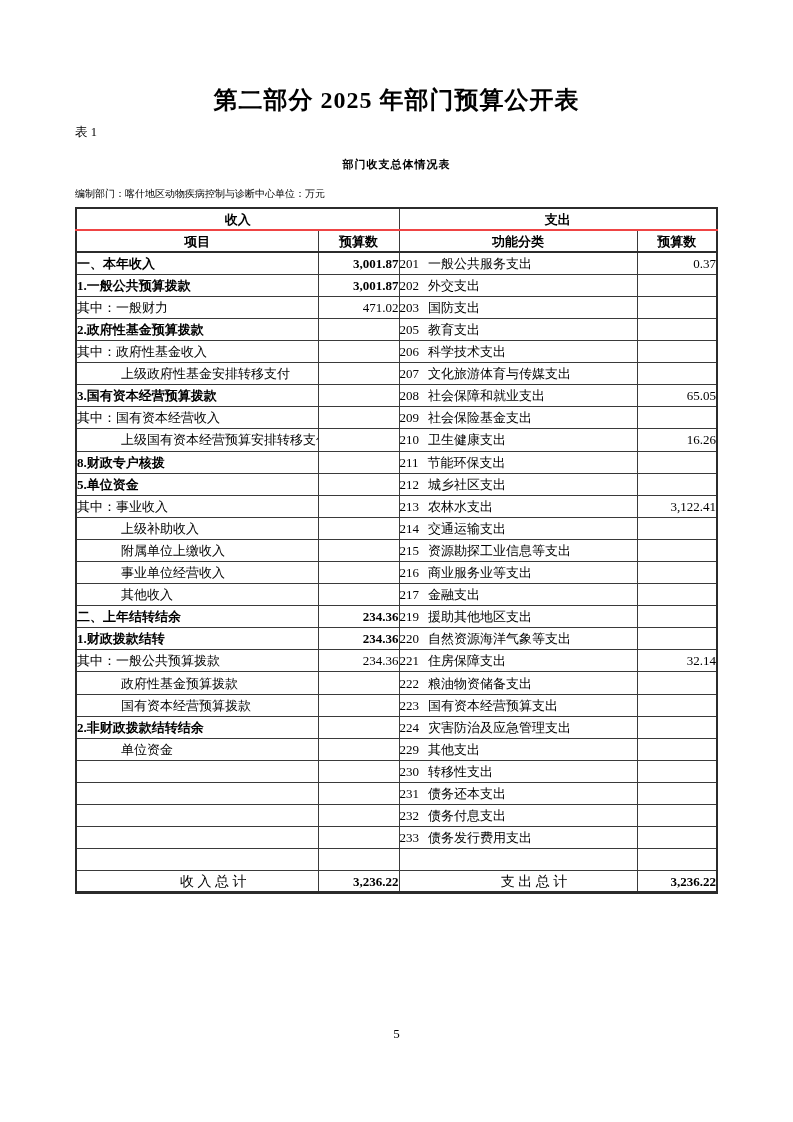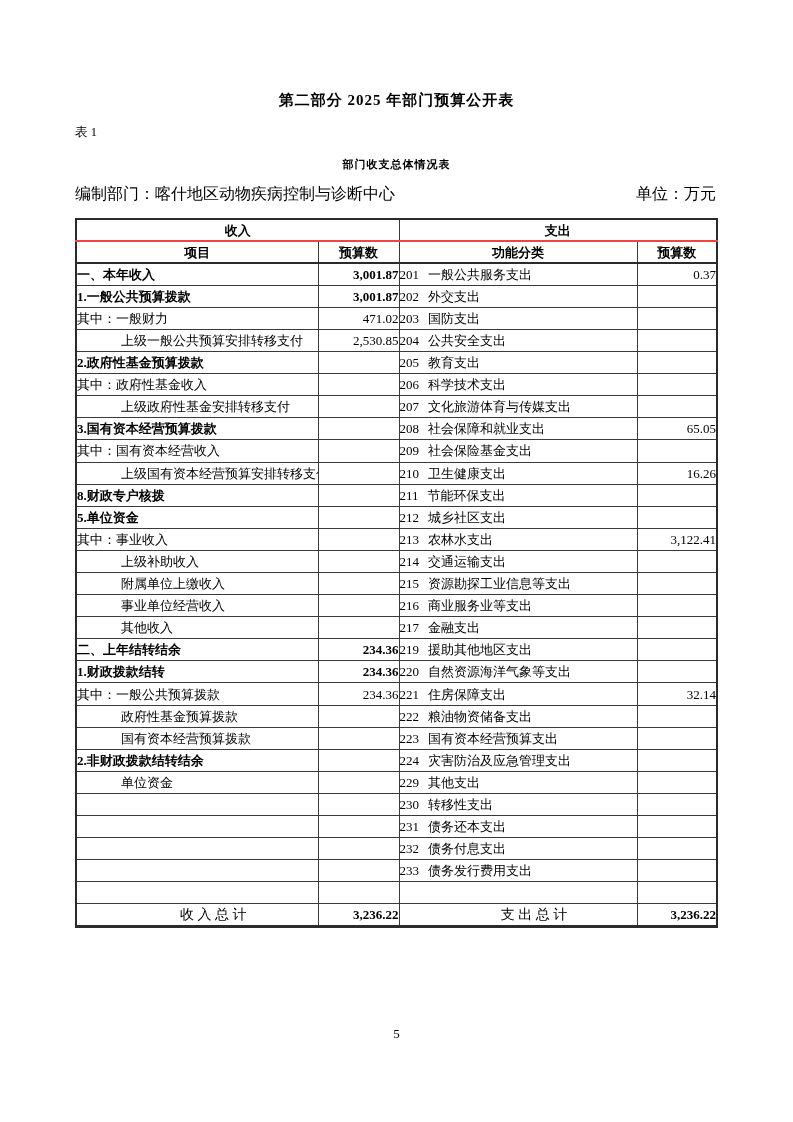--- a/index.html
+++ b/index.html
@@ -12,43 +12,43 @@
   }
   .page {
     position: relative;
     width: 793px; height: 1122px;
     overflow: hidden;
   }
   .part-title {
     margin: 0;
     padding-top: 88px;
     text-align: center;
-    font-size: 15px;
+    font-size: 24px;
     line-height: 25px;
     font-weight: bold;
     letter-spacing: 1px;
   }
   .table-no {
     margin: 12px 0 0 75px;
     font-size: 12.5px;
     line-height: 15px;
   }
   .table-title {
     margin: 13px 0 0 0;
     text-align: center;
     font-size: 11px;
     line-height: 22px;
     font-weight: bold;
     letter-spacing: 1px;
   }
   .meta-line {
     display: flex;
-    justify-content: space-between;
-    margin: 11px 77px 16px 75px;
-    font-size: 16px;
+    justify-content: flex-start;
+    margin: 11px 77px 5px 75px;
+    font-size: 10px;
     line-height: 16px;
   }
   table.budget {
     margin: 5px 0 0 75px;
     width: 641px;
     table-layout: fixed;
     border-collapse: collapse;
     border: 2px solid #2b2b2b;
     border-bottom: 3px solid #2b2b2b;
   }
@@ -139,26 +139,20 @@
           <td class="func"><span class="code">202</span><span>外交支出</span></td>
           <td class="num"></td>
         </tr>
         <tr>
           <td class="item">其中：一般财力</td>
           <td class="num">471.02</td>
           <td class="func"><span class="code">203</span><span>国防支出</span></td>
           <td class="num"></td>
         </tr>
         <tr>
-          <td class="item indent">上级一般公共预算安排转移支付</td>
-          <td class="num">2,530.85</td>
-          <td class="func"><span class="code">204</span><span>公共安全支出</span></td>
-          <td class="num"></td>
-        </tr>
-        <tr>
           <td class="item bold">2.政府性基金预算拨款</td>
           <td class="num"></td>
           <td class="func"><span class="code">205</span><span>教育支出</span></td>
           <td class="num"></td>
         </tr>
         <tr>
           <td class="item">其中：政府性基金收入</td>
           <td class="num"></td>
           <td class="func"><span class="code">206</span><span>科学技术支出</span></td>
           <td class="num"></td>

